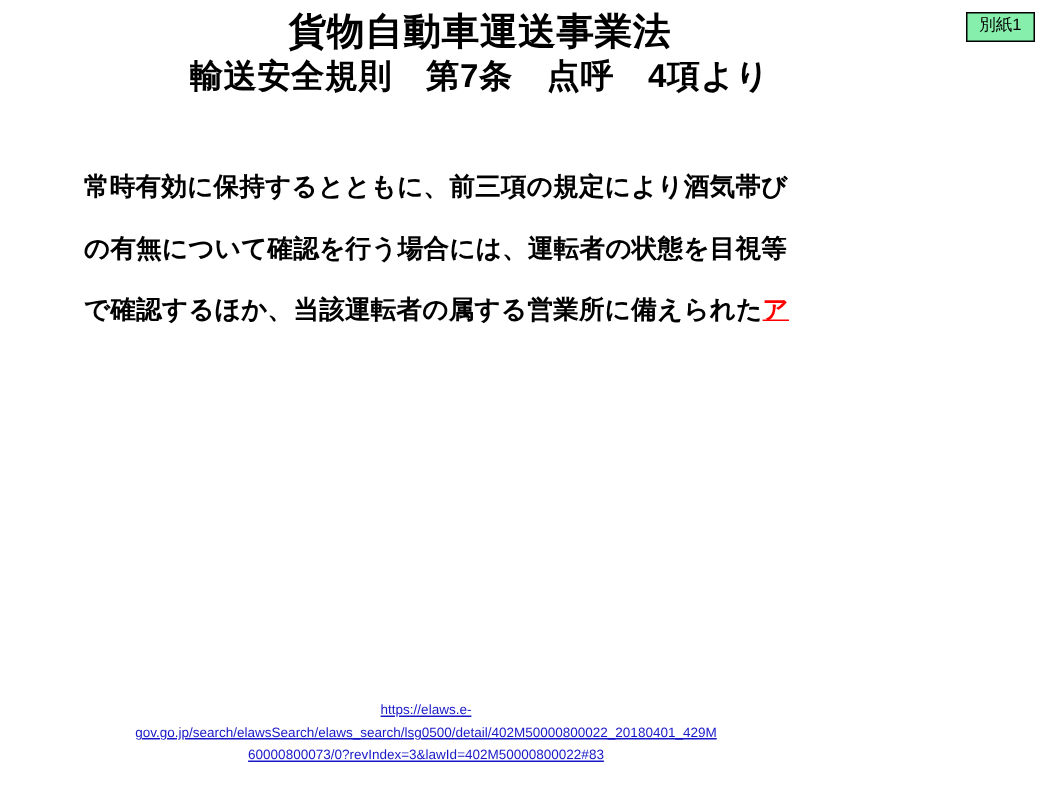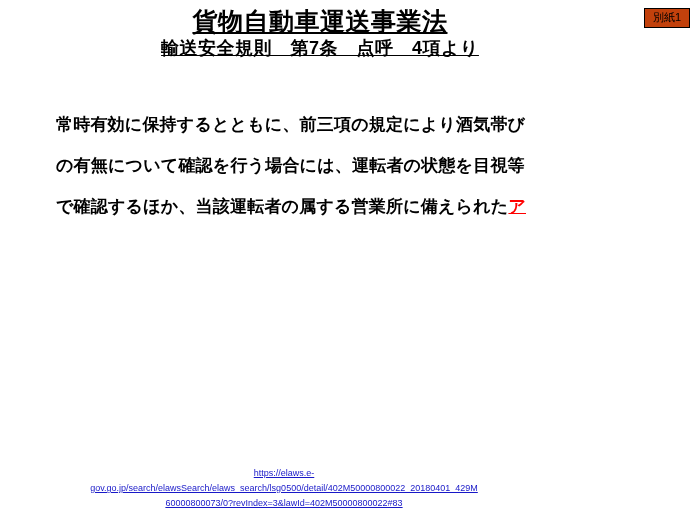--- a/index.html
+++ b/index.html
@@ -18,41 +18,40 @@
 
   
   .corner-tag {
     position: absolute;
     top: 8px;
     right: 10px;
     border: 1px solid #000;
     padding: 3px 8px 4px 8px;
     font-size: 11px;
     line-height: 1;
-    background: #c2410c;
+    background: #86efac;
     color: #000;
   }
 
   
   .title-block {
     position: absolute;
     top: 6px;
     left: 0;
     width: 640px;
     text-align: center;
-    text-decoration: underline;
   }
   .title-line-1 {
     font-size: 25px;
     font-weight: bold;
     line-height: 1.25;
     letter-spacing: 0.5px;
   }
   .title-line-2 {
-    font-size: 18px;
+    font-size: 22px;
     font-weight: bold;
     line-height: 1.3;
     letter-spacing: 0.5px;
   }
 
   
   .body-block {
     position: absolute;
     top: 104px;
     left: 56px;

